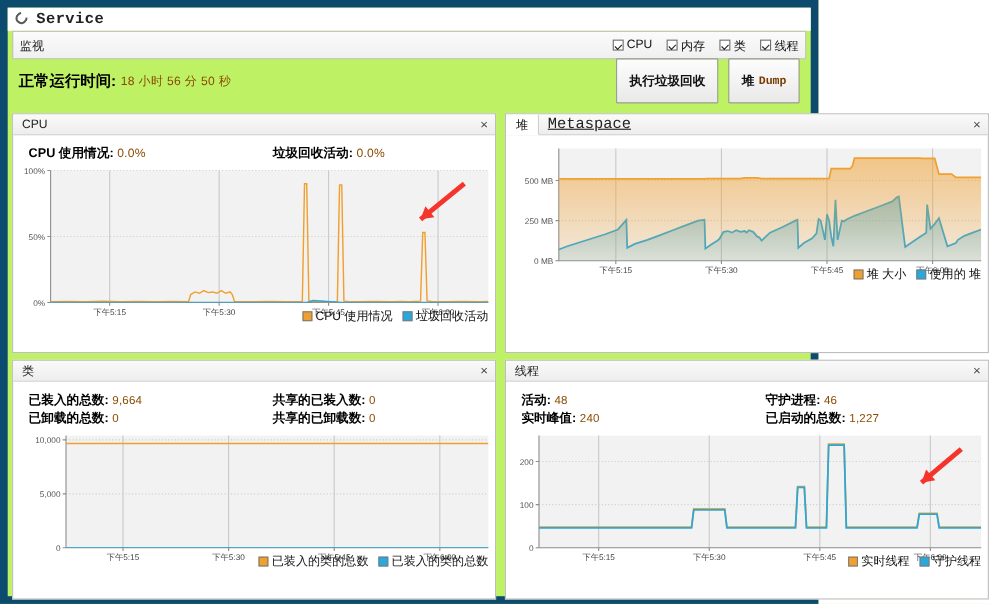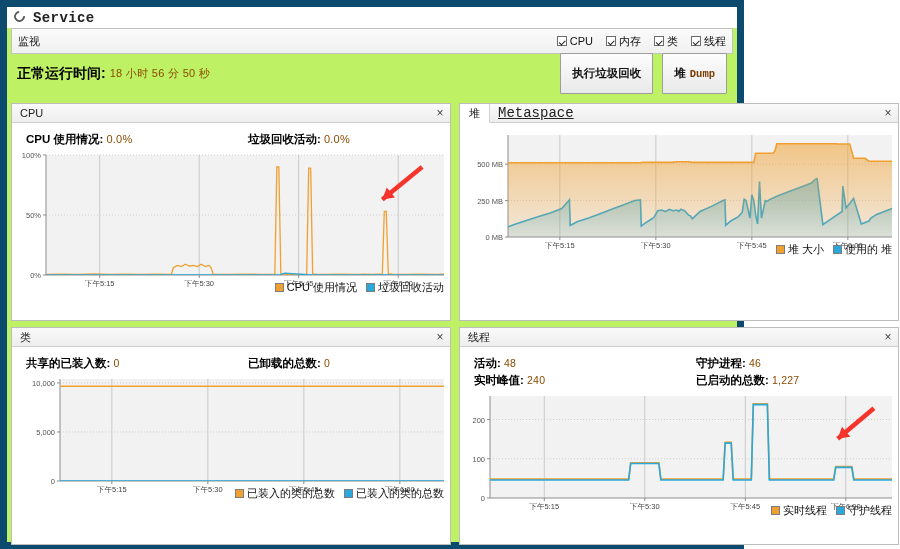--- a/index.html
+++ b/index.html
@@ -364,22 +364,24 @@
       </div>
     </div>
 
     <div class="panel">
       <div class="panel-head">
         <span class="ph-label">类</span>
         <span class="ph-close">×</span>
       </div>
       <div class="panel-body">
         <div class="stats">
+          <span class="st"><b>已装入的总数:</b> <span class="num">9,664</span></span>
           <span class="st"><b>共享的已装入数:</b> <span class="num">0</span></span>
           <span class="st"><b>已卸载的总数:</b> <span class="num">0</span></span>
+          <span class="st"><b>共享的已卸载数:</b> <span class="num">0</span></span>
         </div>
         <div class="chart-wrap">
           <svg class="chart-svg" id="svg-classes" viewBox="0 0 438 130" preserveAspectRatio="none">
               <rect x="48" y="6" width="384" height="102" fill="#f2f2f2"></rect>
               <line x1="48" y1="58.96153846153846" x2="432" y2="58.96153846153846" stroke="#cfcfcf" stroke-width="1" stroke-dasharray="1 2"></line>
               <line x1="48" y1="9.92307692307692" x2="432" y2="9.92307692307692" stroke="#cfcfcf" stroke-width="1" stroke-dasharray="1 2"></line>
               <line x1="99.84" y1="6" x2="99.84" y2="108" stroke="#c9c9c9" stroke-width="1"></line>
               <line x1="195.84" y1="6" x2="195.84" y2="108" stroke="#c9c9c9" stroke-width="1"></line>
               <line x1="291.84000000000003" y1="6" x2="291.84000000000003" y2="108" stroke="#c9c9c9" stroke-width="1"></line>
               <line x1="387.84000000000003" y1="6" x2="387.84000000000003" y2="108" stroke="#c9c9c9" stroke-width="1"></line>

